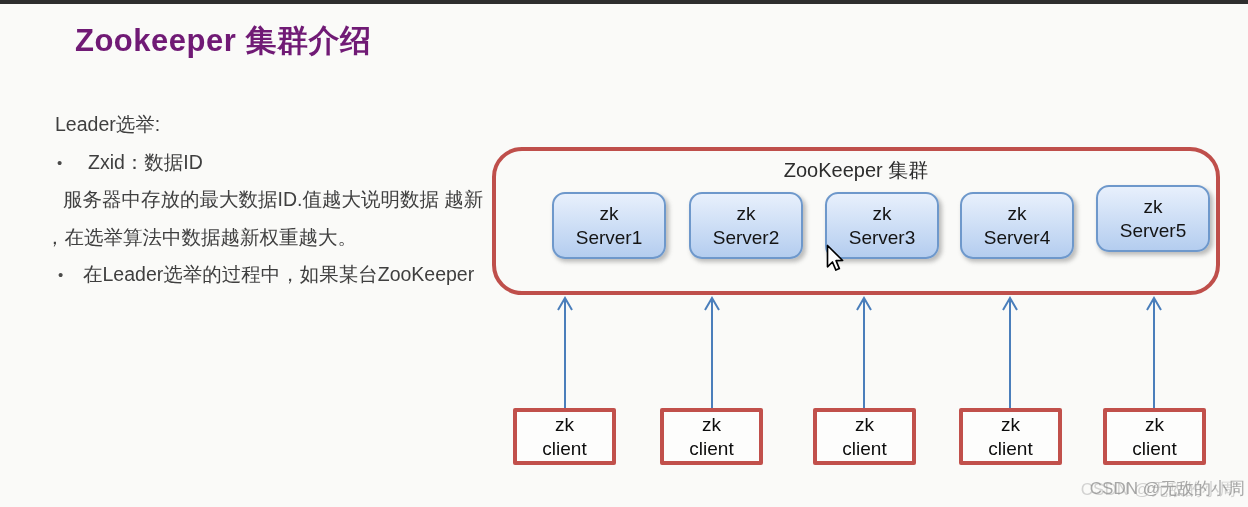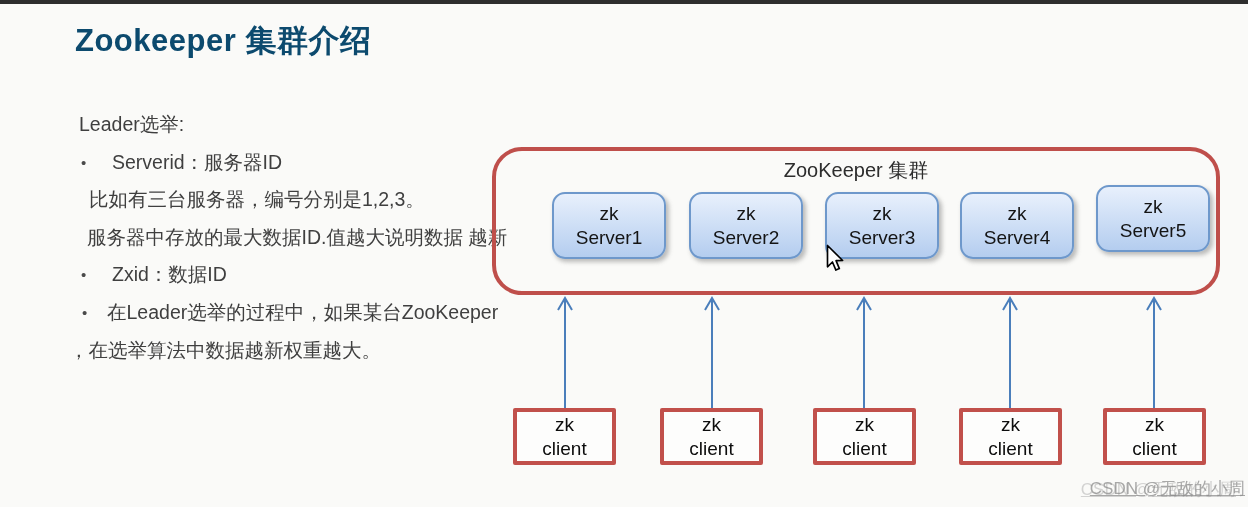--- a/index.html
+++ b/index.html
@@ -2,25 +2,25 @@
 <html><head>
 <meta charset="utf-8">
 <style>
   html,body{margin:0;padding:0;background:#e9e9e7;}
   .screen{
     position:relative;width:1248px;height:507px;background:#fafaf8;
     overflow:hidden;font-family:"Liberation Sans","DejaVu Sans",sans-serif;color:#3f3f3f;
   }
   .top-strip{position:absolute;left:0;top:0;width:1248px;height:4px;background:#2e2e2e;}
   .page-title{
-    position:absolute;left:75px;top:20px;font-size:31px;font-weight:700;color:#0c4a6e;
+    position:absolute;left:75px;top:20px;font-size:31px;font-weight:700;color:#701a75;
     letter-spacing:0.5px;white-space:nowrap;
   }
   .left-panel{position:absolute;left:45px;top:106px;width:485px;}
-  .ln{display:block;height:37.6px;font-size:19.5px;line-height:37.6px;white-space:nowrap;color:#3f3f3f;margin-left:24px;}
+  .ln{display:block;height:37.6px;font-size:19.5px;line-height:37.6px;white-space:nowrap;color:#3f3f3f;}
   .bullet{display:inline-block;font-size:15px;vertical-align:1px;color:#4a4a4a;}
   .b1 .bullet{width:31px;padding-left:12px;box-sizing:content-box;}
   .b2 .bullet{width:25px;padding-left:13px;box-sizing:content-box;}
   .pl0{padding-left:0;} .pl10{padding-left:10px;} .pl18{padding-left:18px;}
   .pl20{padding-left:20px;} .pl38{padding-left:38px;}
 
   .cluster{
     position:absolute;left:492px;top:147px;width:728px;height:148px;box-sizing:border-box;
     border:4px solid #bf4f4b;border-radius:30px;background:transparent;
   }
@@ -46,39 +46,37 @@
     border:4px solid #c1504b;border-radius:2px;background:#fdfdfc;
     display:flex;flex-direction:column;align-items:center;justify-content:center;
   }
   .client span{font-size:19px;line-height:24px;color:#0d0d0d;}
   .c1{left:513px;} .c2{left:660px;} .c3{left:813px;} .c4{left:959px;} .c5{left:1103px;}
 
   .cursor{position:absolute;left:824px;top:244px;}
 
   .watermark{
     position:absolute;right:3px;top:477px;font-size:17px;color:rgba(140,140,140,0.75);
-    white-space:nowrap;text-shadow:-9px 1px 0 rgba(150,150,150,0.4);text-decoration:underline;
+    white-space:nowrap;text-shadow:-9px 1px 0 rgba(150,150,150,0.4);
   }
 </style>
 </head>
 <body>
 
 <div class="screen">
   <div class="top-strip"></div>
 
   <div class="page-title">Zookeeper 集群介绍</div>
 
   <div class="left-panel">
     <div class="ln pl10">Leader选举:</div>
-    <div class="ln b1"><span class="bullet">•</span><span>Serverid：服务器ID</span></div>
-    <div class="ln pl20">比如有三台服务器，编号分别是1,2,3。</div>
+    <div class="ln b1"><span class="bullet">•</span><span>Zxid：数据ID</span></div>
     <div class="ln pl18">服务器中存放的最大数据ID.值越大说明数据 越新</div>
-    <div class="ln b1"><span class="bullet">•</span><span>Zxid：数据ID</span></div>
+    <div class="ln pl0">，在选举算法中数据越新权重越大。</div>
     <div class="ln b2"><span class="bullet">•</span><span>在Leader选举的过程中，如果某台ZooKeeper</span></div>
-    <div class="ln pl0">，在选举算法中数据越新权重越大。</div>
   </div>
 
   <div class="cluster">
     <div class="cluster-label">ZooKeeper 集群</div>
 
     <div class="server s1">
       <span>zk</span>
       <span>Server1</span>
     </div>
     <div class="server s2">

